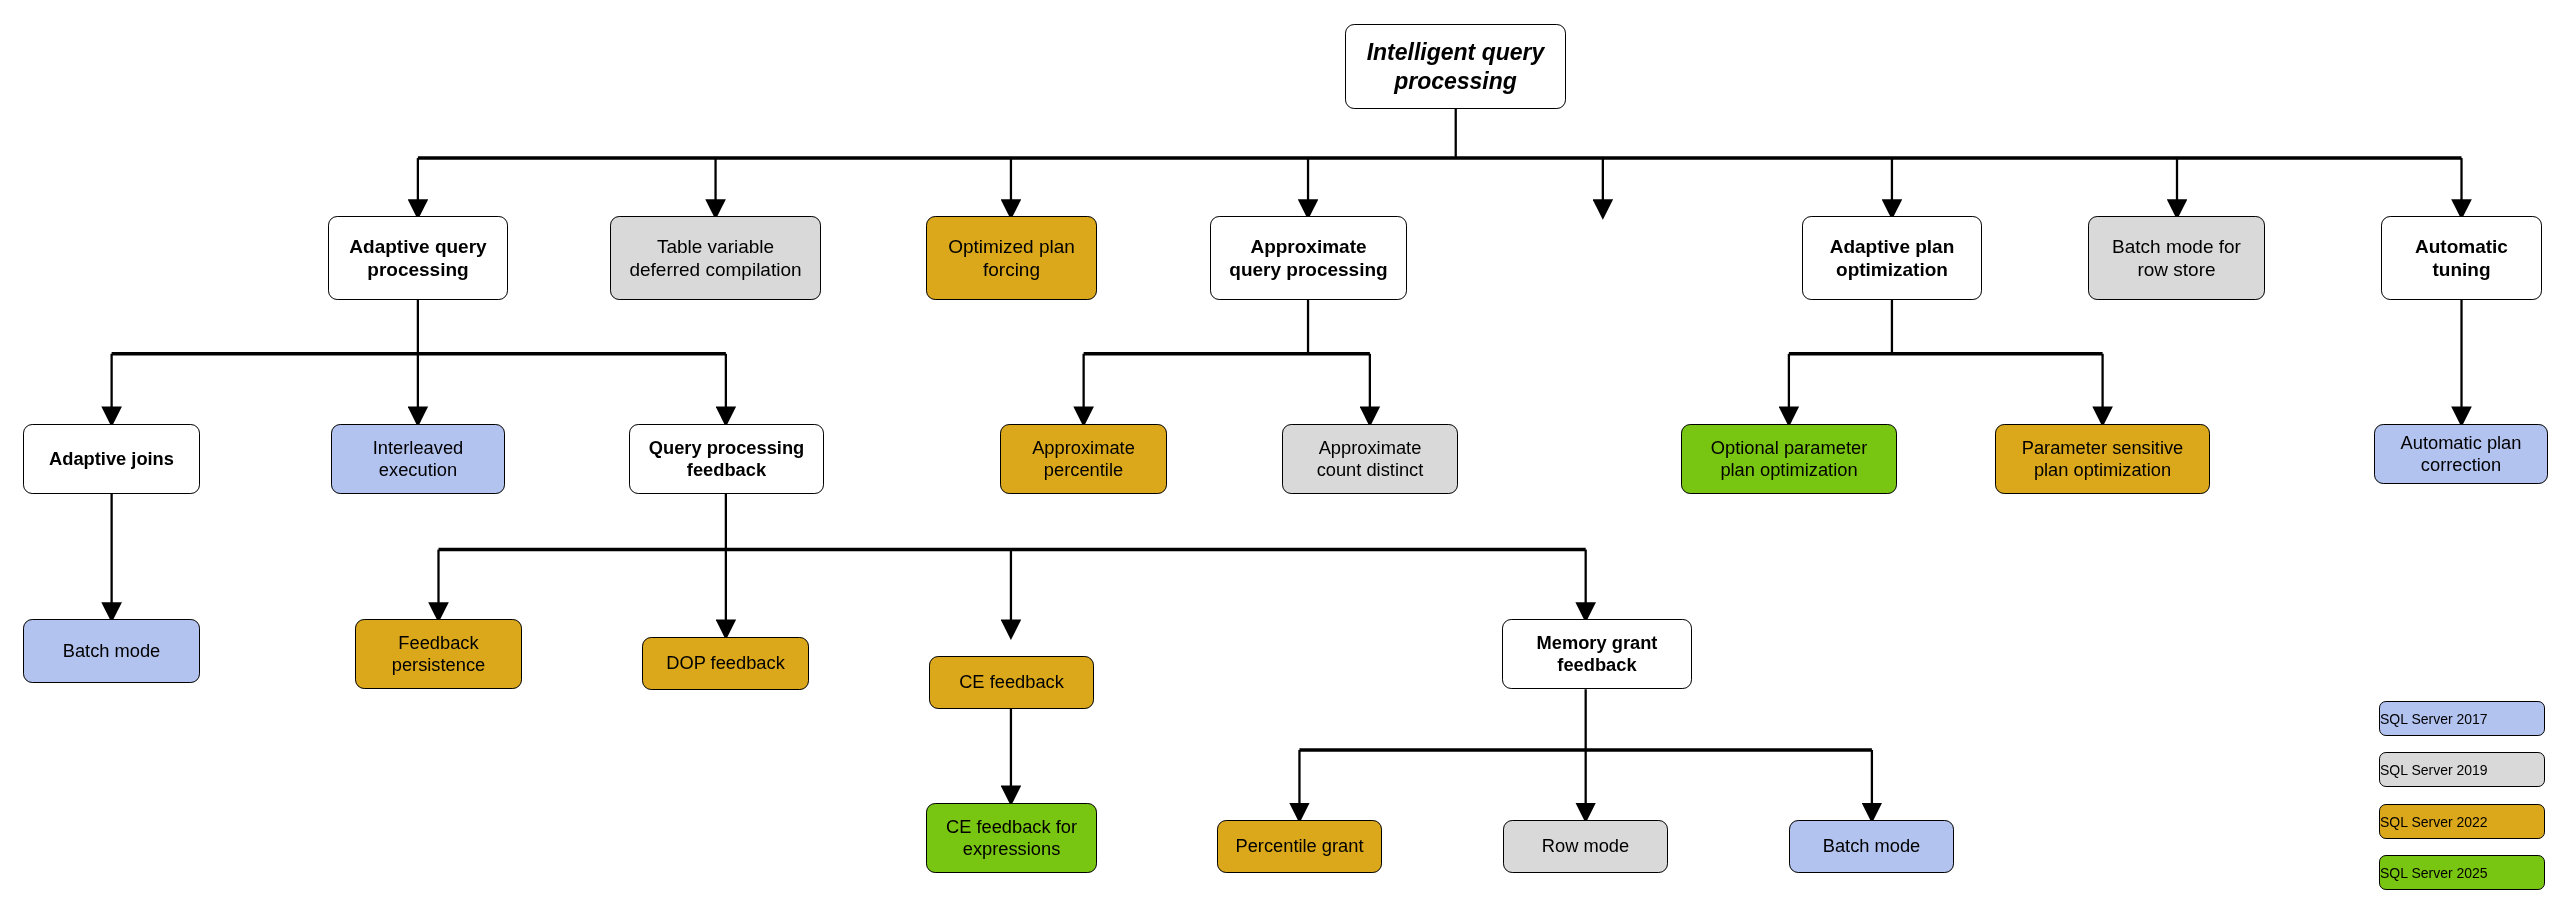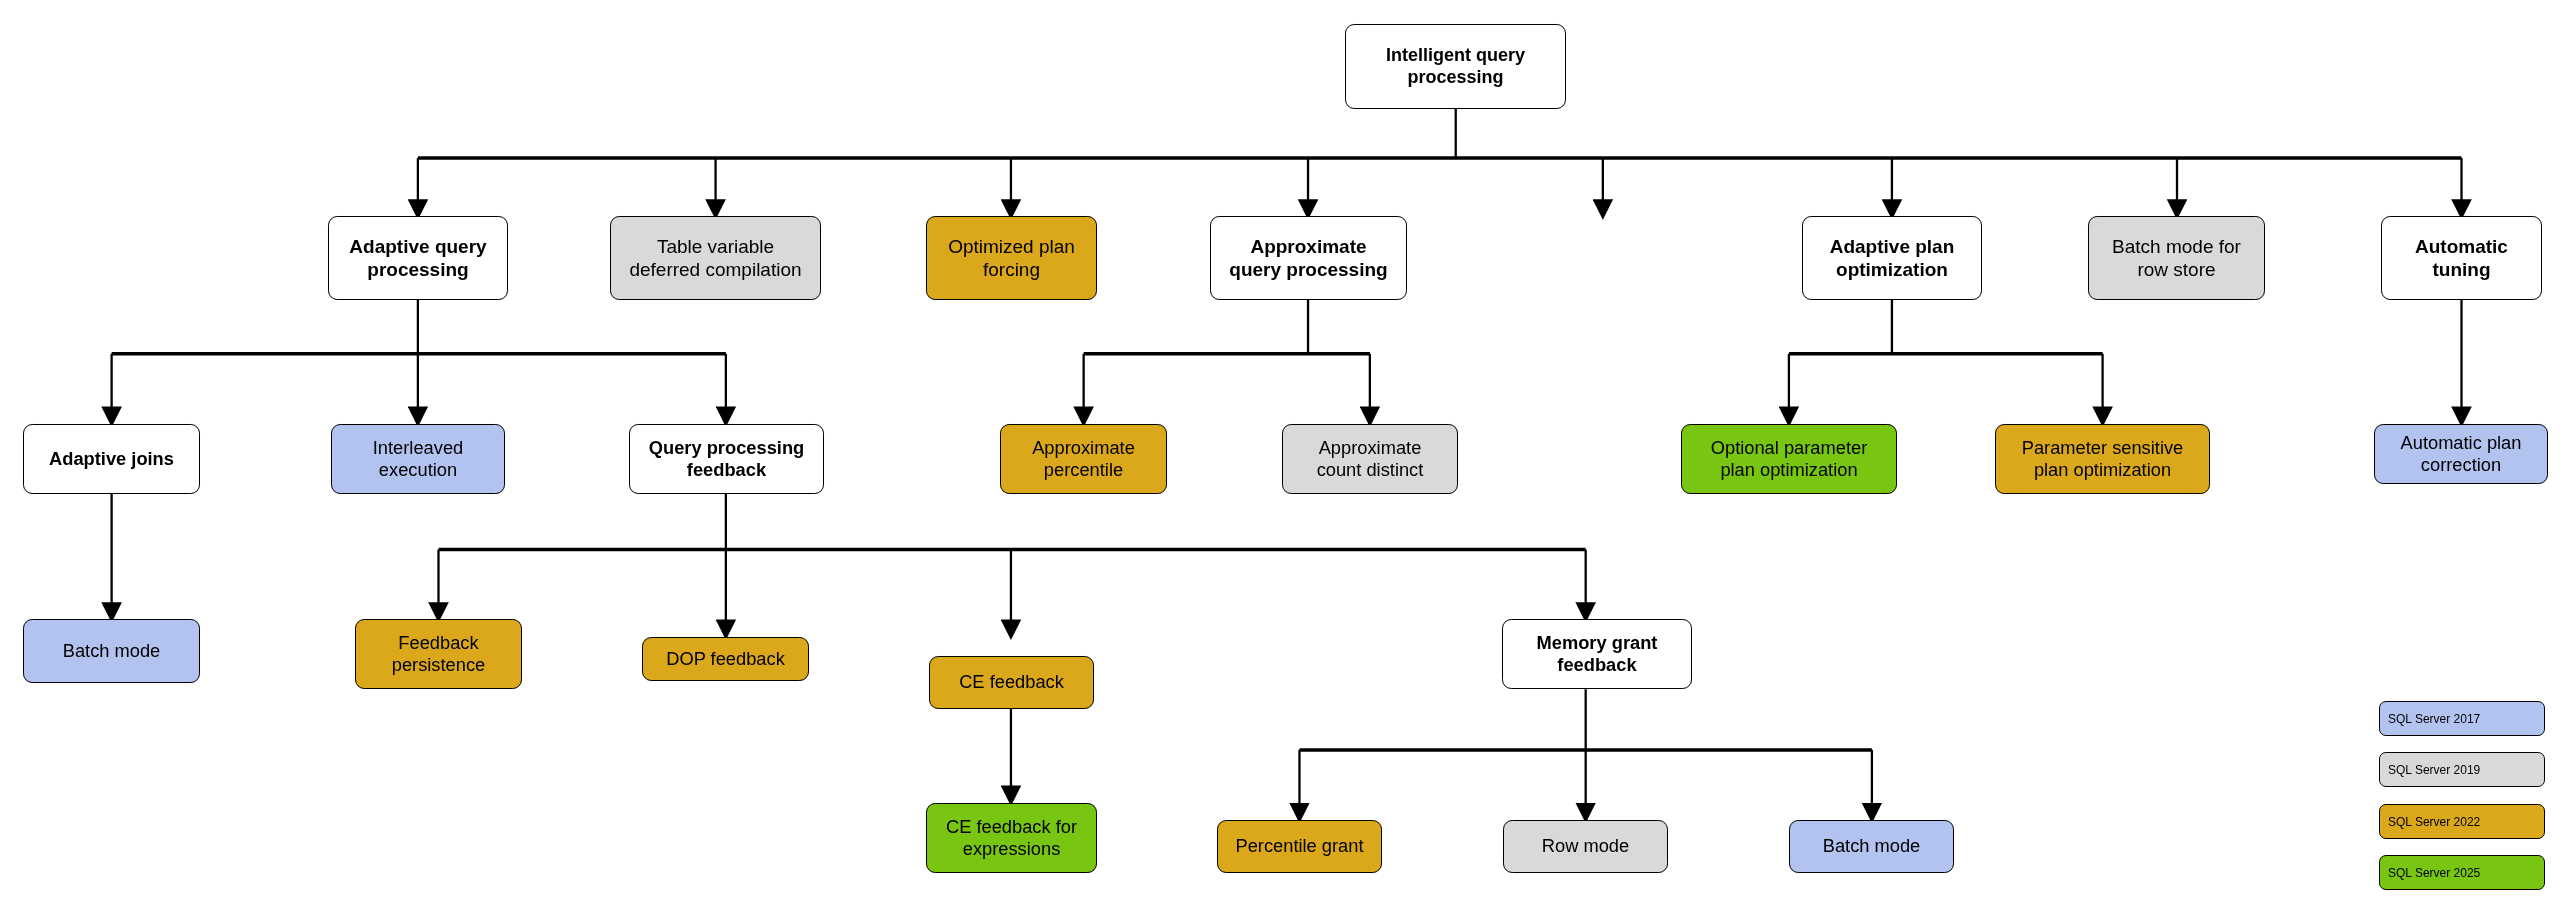--- a/index.html
+++ b/index.html
@@ -17,21 +17,21 @@
     border:1.7px solid #000000;
     border-radius:9.2px;
     background:#ffffff;
     display:flex;align-items:center;justify-content:center;
     text-align:center;
     line-height:1.22;
     color:#000000;
     padding:2.3px 4.6px;
     white-space:pre-line;
   }
-  .node.root{ font-weight:bold; font-size:18px; }
+  .node.root{ font-weight:bold; font-size:23px;font-style:italic; }
   .node.lvl1{ font-weight:bold; font-size:19px; }
   .node.lvl2{ font-weight:bold; font-size:18.3px; }
   .node.lvl3{ font-weight:bold; font-size:18.3px; }
 
   .fill-white{ background:#ffffff; }
   .fill-gray { background:#d9d9d9; }
   .fill-gold { background:#dba81c; }
   .fill-blue { background:#b3c3f0; }
   .fill-green{ background:#78c612; }
 
@@ -40,22 +40,21 @@
     font-weight:normal;
   }
 
   .legend{ position:absolute; }
   .legend-item{
     position:absolute;
     box-sizing:border-box;
     border:1.7px solid #000000;
     border-radius:6.9px;
     display:flex;align-items:center;
-    padding-left:8px;
-    font-size:12px;
+    font-size:14px;
     color:#000000;
     font-weight:normal;
   }
 </style>
 </head>
 <body>
 
 <div id="canvas">
 
   <svg id="edges" viewBox="0 0 4500 1600" xmlns="http://www.w3.org/2000/svg">
@@ -160,21 +159,21 @@
 plan optimization</div>
 
   <div class="node lvl2 fill-blue" style="left:2374px;top:424px;width:174px;height:60px;">Automatic plan
 correction</div>
 
   <div class="node lvl3 fill-blue" style="left:23px;top:619px;width:177px;height:64px;">Batch mode</div>
 
   <div class="node lvl3 fill-gold" style="left:355px;top:619px;width:167px;height:70px;">Feedback
 persistence</div>
 
-  <div class="node lvl3 fill-gold" style="left:642px;top:637px;width:167px;height:44px;">DOP feedback</div>
+  <div class="node lvl3 fill-gold" style="left:642px;top:637px;width:167px;height:53px;">DOP feedback</div>
 
   <div class="node lvl3 fill-gold" style="left:929px;top:637px;width:165px;height:53px;margin-top:19px;">CE feedback</div>
 
   <div class="node lvl3 fill-white" style="left:1502px;top:619px;width:190px;height:70px;">Memory grant
 feedback</div>
 
   <div class="node lvl3 fill-green" style="left:926px;top:803px;width:171px;height:70px;">CE feedback for
 expressions</div>
 
   <div class="node lvl3 fill-gold" style="left:1217px;top:820px;width:165px;height:53px;">Percentile grant</div>

